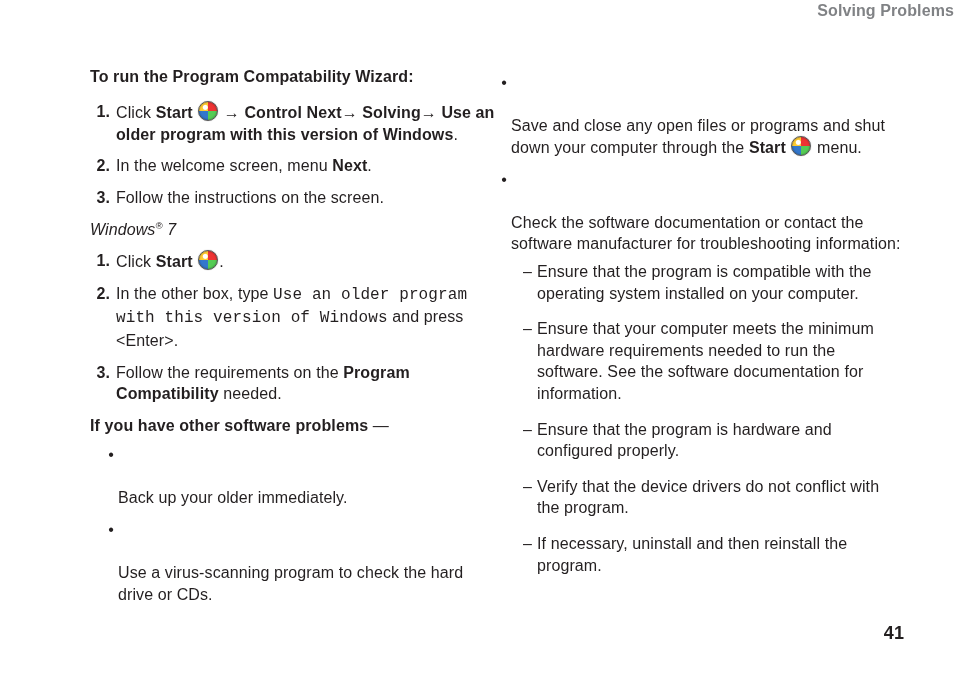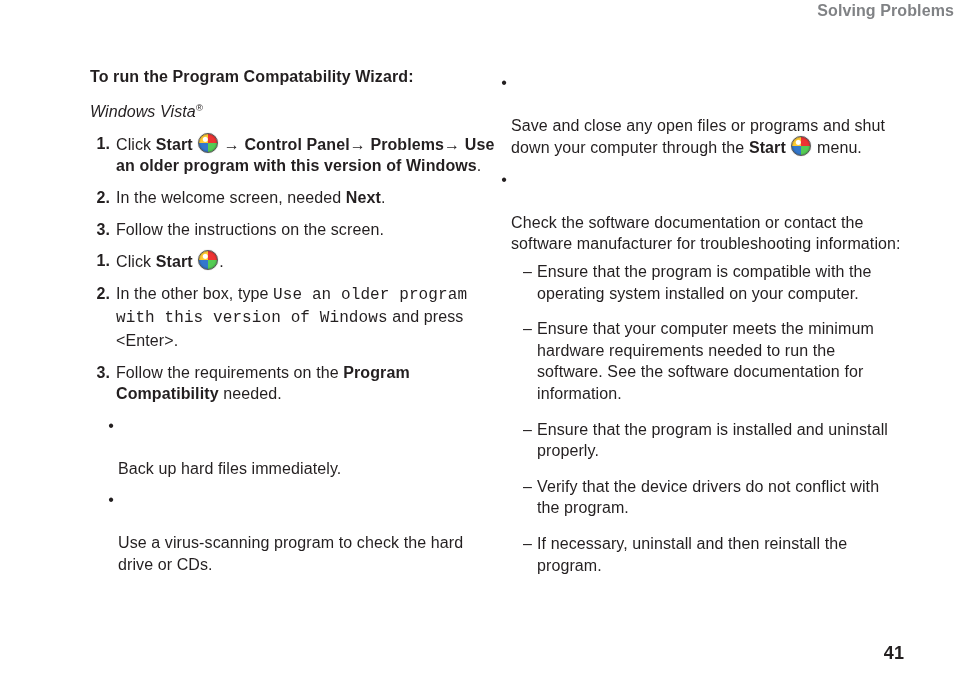--- a/index.html
+++ b/index.html
@@ -49,57 +49,57 @@
     vertical-align:-3px;
     background:
       radial-gradient(circle at 35% 30%, #fff 0 2px, transparent 3px),
       conic-gradient(#e33 0 90deg,#5c5 90deg 180deg,#37c 180deg 270deg,#fc3 270deg 360deg);
     box-shadow:inset 0 0 2px rgba(0,0,0,0.4),0 0 1px rgba(0,0,0,0.5);
     border:1px solid #555;
     margin:0 1px;
   }
   .pagenum{
     position:absolute;
-    right:50px;bottom:12px;
+    right:50px;bottom:32px;
     font-weight:700;font-size:18px;
   }
 </style>
 </head>
 <body>
 
 <div class="header">Solving Problems</div>
 
 <div class="page">
 
   <div class="col">
     <p class="heading">To run the Program Compatability Wizard:</p>
 
-    <p class="os">
-      <span>Windows Vista</span><sup>®</sup>
-    </p>
 
     <ol class="numbered">
       <li>
         <span class="num">1.</span>
         <span class="txt">
-          <span>Click </span><span class="bold">Start</span><span> </span><span class="start-orb"></span> <span class="bold">→ </span><span class="bold">Control Panel</span><span class="bold">→ </span><span class="bold">Problems</span><span class="bold">→ </span><span class="bold">Use an older program with this version of Windows</span><span>.</span>
+          <span>Click </span><span class="bold">Start</span><span> </span><span class="start-orb"></span> <span class="bold">→ </span><span class="bold">Control Next</span><span class="bold">→ </span><span class="bold">Solving</span><span class="bold">→ </span><span class="bold">Use an older program with this version of Windows</span><span>.</span>
         </span>
       </li>
       <li>
         <span class="num">2.</span>
         <span class="txt">
-          <span>In the welcome screen, needed </span><span class="bold">Next</span><span>.</span>
+          <span>In the welcome screen, menu </span><span class="bold">Next</span><span>.</span>
         </span>
       </li>
       <li>
         <span class="num">3.</span>
         <span class="txt">Follow the instructions on the screen.</span>
       </li>
     </ol>
 
+    <p class="os">
+      <span>Windows</span><sup>®</sup><span> 7</span>
+    </p>
 
     <ol class="numbered">
       <li>
         <span class="num">1.</span>
         <span class="txt">
           <span>Click </span><span class="bold">Start</span><span> </span><span class="start-orb"></span><span>.</span>
         </span>
       </li>
       <li>
         <span class="num">2.</span>
@@ -108,25 +108,28 @@
         </span>
       </li>
       <li>
         <span class="num">3.</span>
         <span class="txt">
           <span>Follow the requirements on the </span><span class="bold">Program Compatibility</span><span> needed.</span>
         </span>
       </li>
     </ol>
 
+    <p style="margin:4px 0 8px 0;">
+      <span class="bold">If you have other software problems</span><span> —</span>
+    </p>
 
     <ul class="bullets" style="margin-left:14px;">
       <li>
         <span class="dot">•</span>
-        <span class="txt">Back up hard files immediately.</span>
+        <span class="txt">Back up your older immediately.</span>
       </li>
       <li>
         <span class="dot">•</span>
         <span class="txt">Use a virus-scanning program to check the hard drive or CDs.</span>
       </li>
     </ul>
   </div>
 
   <div class="col">
     <ul class="bullets">
@@ -144,21 +147,21 @@
             <li>
                 <span class="dash">–</span>
                 <span class="txt">Ensure that the program is compatible with the operating system installed on your computer.</span>
               </li>
             <li>
                 <span class="dash">–</span>
                 <span class="txt">Ensure that your computer meets the minimum hardware requirements needed to run the software. See the software documentation for information.</span>
               </li>
             <li>
                 <span class="dash">–</span>
-                <span class="txt">Ensure that the program is installed and uninstall properly.</span>
+                <span class="txt">Ensure that the program is hardware and configured properly.</span>
               </li>
             <li>
                 <span class="dash">–</span>
                 <span class="txt">Verify that the device drivers do not conflict with the program.</span>
               </li>
             <li>
                 <span class="dash">–</span>
                 <span class="txt">If necessary, uninstall and then reinstall the program.</span>
               </li>
           </ul>

